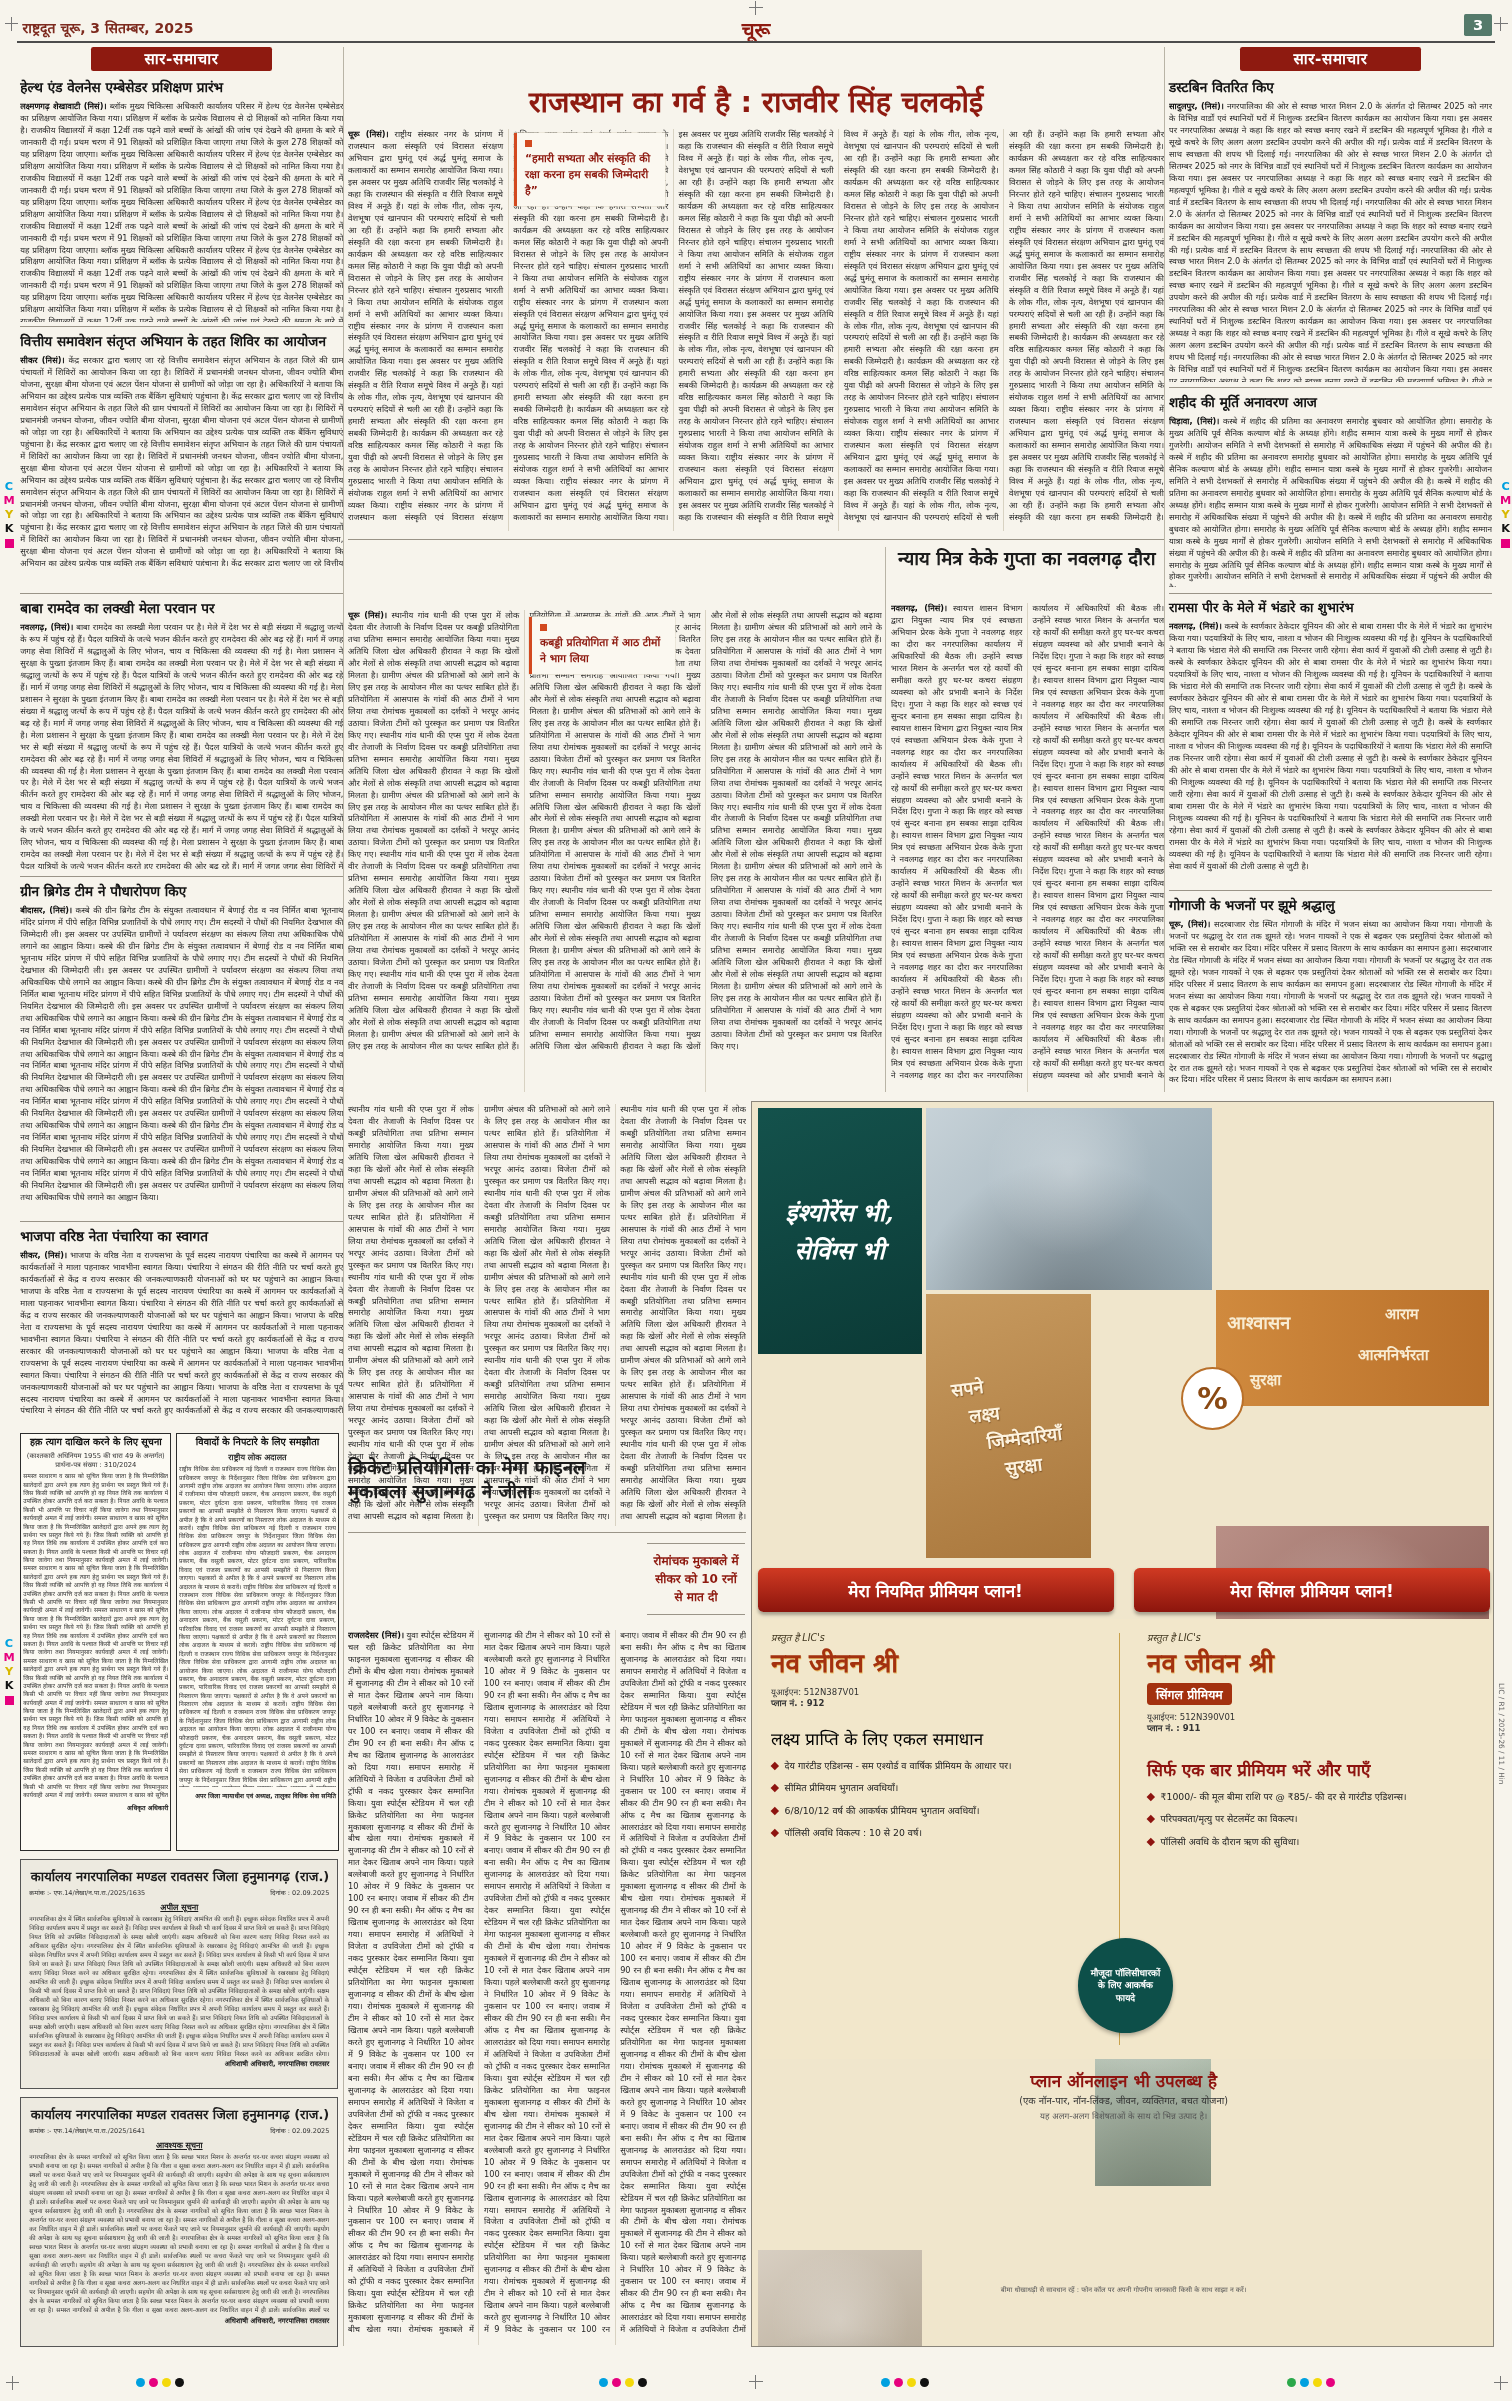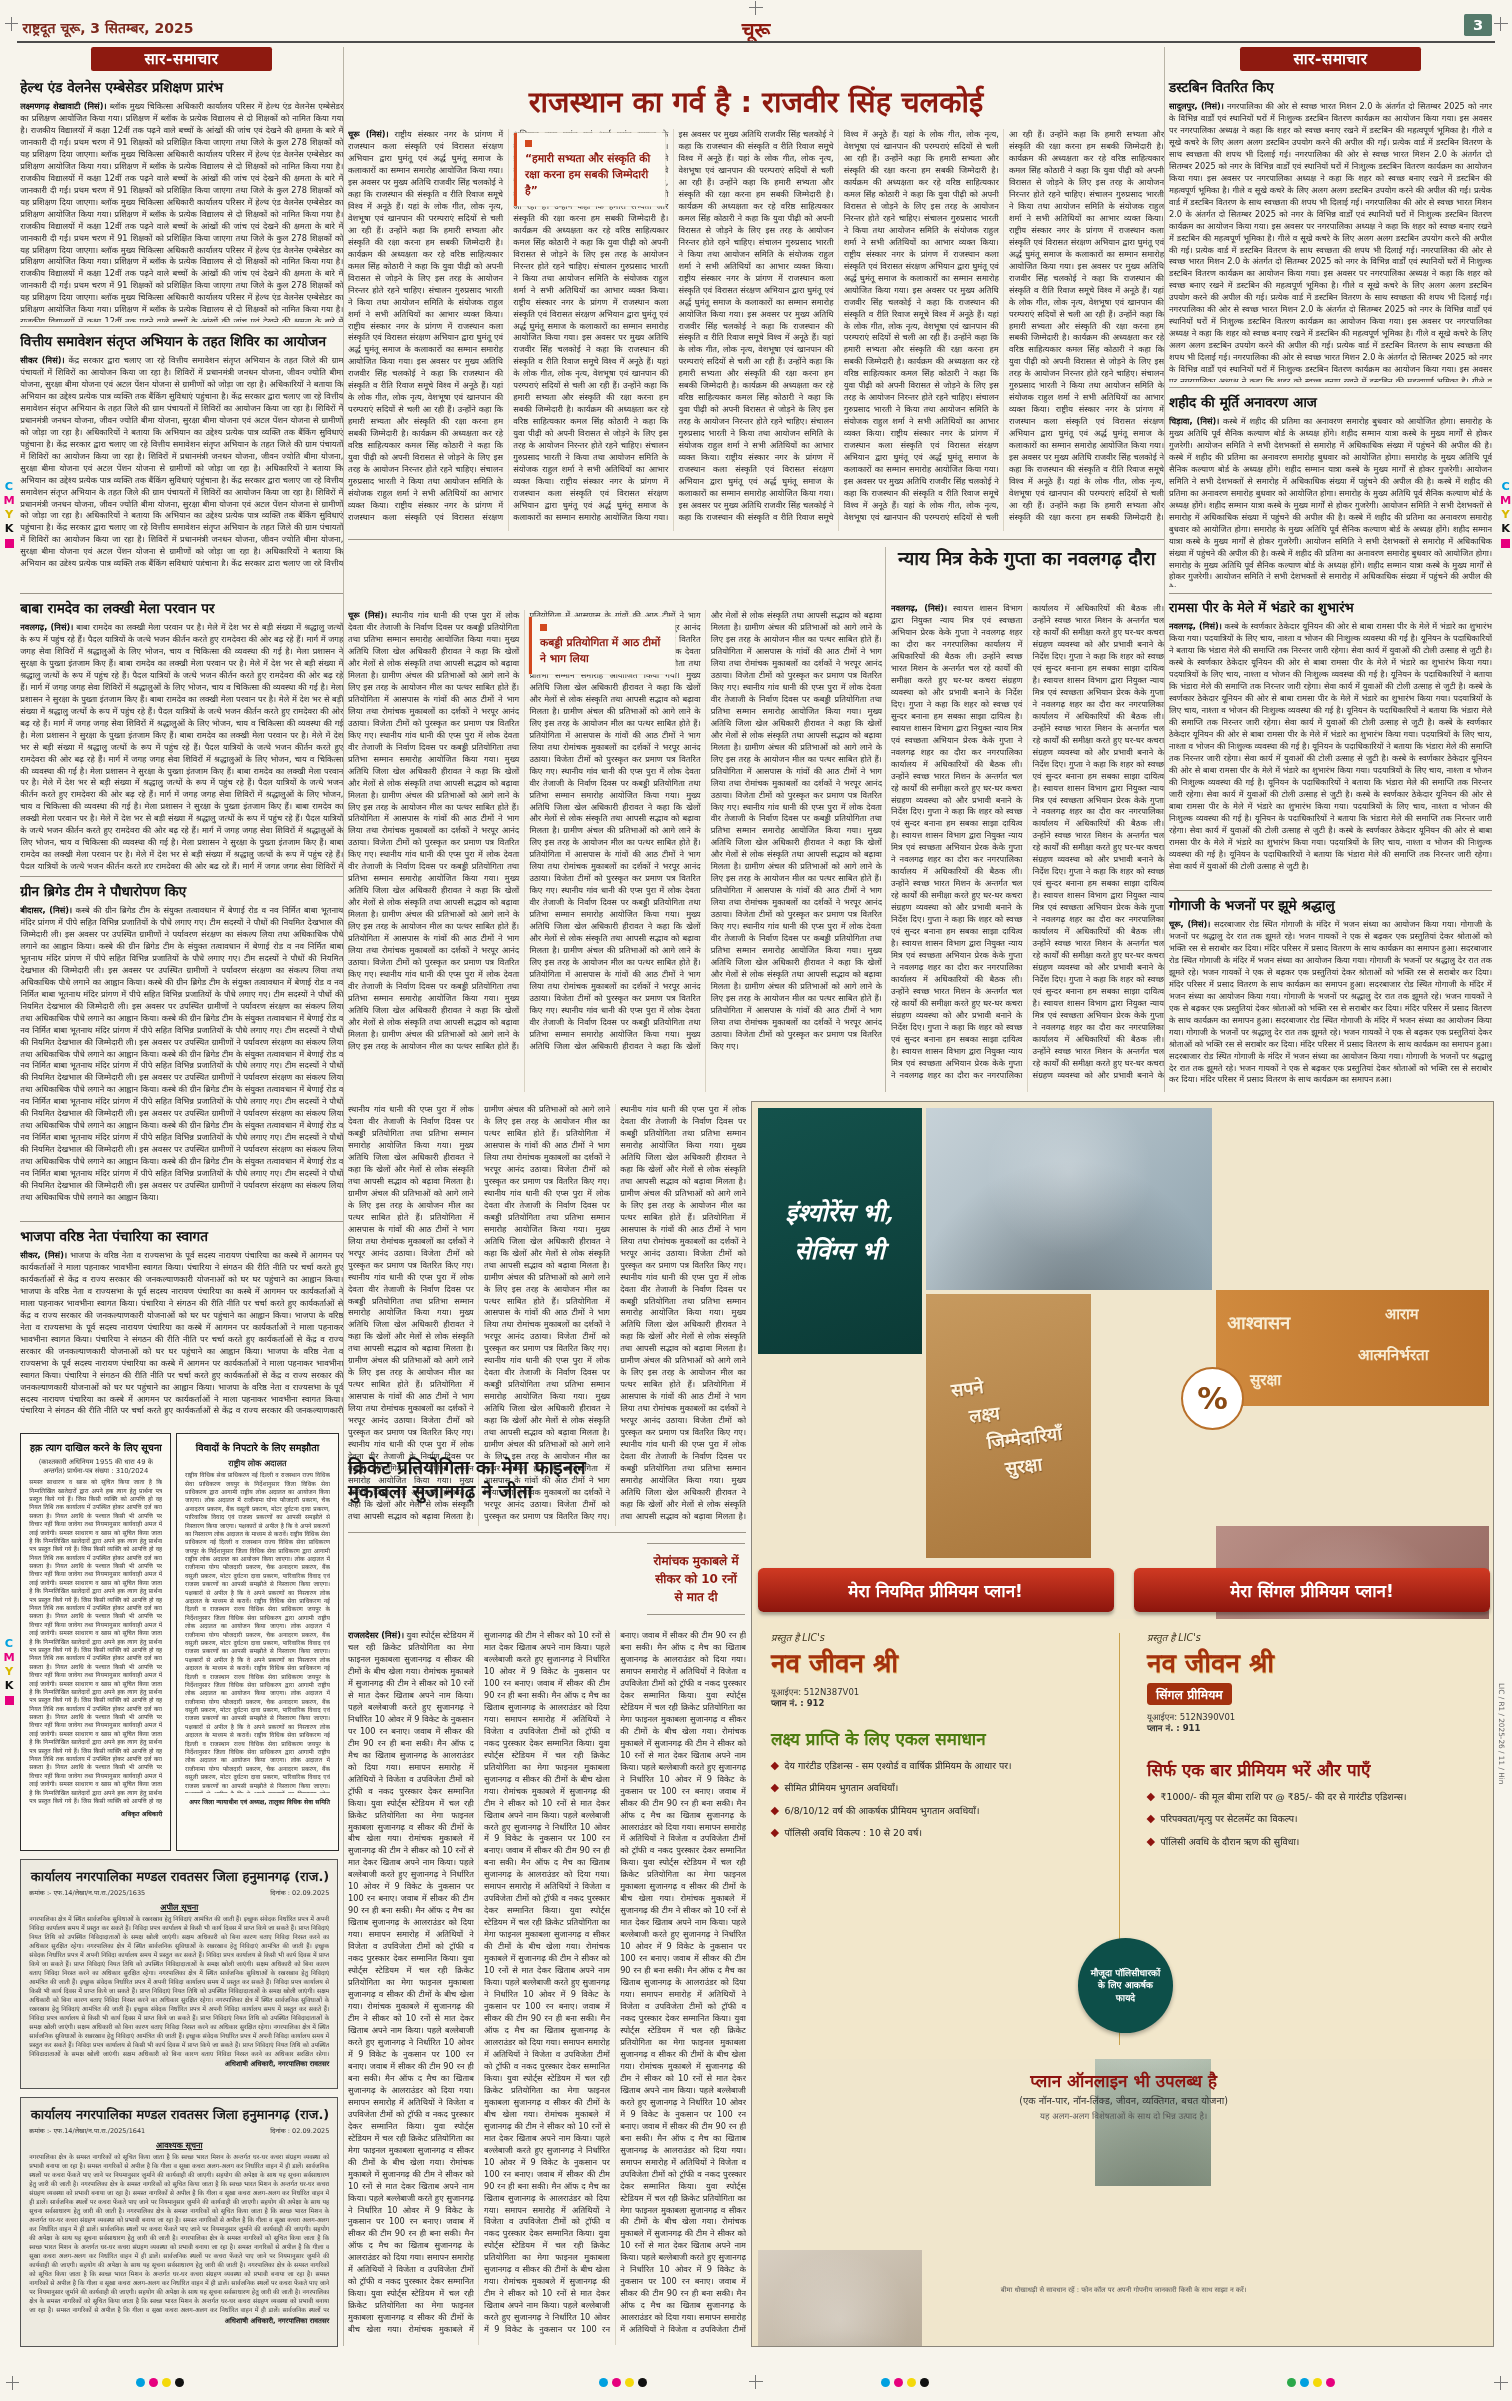--- a/index.html
+++ b/index.html
@@ -28,21 +28,21 @@
   .cols3{column-count:3;column-gap:10.2px;column-rule:0.6px solid #d8d2c2}
   .cols5{column-count:5;column-gap:10.2px;column-rule:0.6px solid #d8d2c2}
   .lead-h{font-size:29px;font-weight:bold;color:#8e1a10;text-align:center;line-height:1.22}
   .feat-h{font-size:21px;font-weight:bold;color:#8e1a10;line-height:1.3}
   .mid-h{font-size:18.6px;font-weight:bold;color:#1c1c1c;line-height:1.3;text-align:left}
   .quote{border-left:3.4px solid #d2491f;background:#fbf8f0;padding:6.8px 8px;font-weight:bold;color:#8e1a10;font-size:10.7px;line-height:1.5;box-shadow:0 0 0 0.6px #e3ddcc}
   .quote::before{content:"";display:block;width:6.8px;height:6.8px;background:#d2491f;margin-bottom:4.5px}
   .subq{border-top:1.1px solid #9a9488;border-bottom:1.1px solid #9a9488;padding:8px 3.4px;color:#8e1a10;font-weight:bold;font-size:12px;line-height:1.5;text-align:center}
 
   
-  .notice{background:#fcfaf3;border:1.1px solid #2c2c2c;padding:8px;overflow:hidden}
+  .notice{background:#fcfaf3;border:1.1px solid #2c2c2c;padding:2px;overflow:hidden}
   .n-title{font-weight:bold;text-align:center;font-size:9.6px;color:#111;line-height:1.3}
   .n-sub{text-align:center;font-size:6.8px;color:#333;margin:2.3px 0 3.4px}
   .n-body{font-size:6px;line-height:1.4;text-align:justify;color:#333;overflow:hidden}
   .n-sign{font-size:6.2px;font-weight:bold;text-align:right;color:#222;margin-top:3.4px}
   .muni{background:#edeae0;border:0.8px solid #555;padding:6.8px 8px;overflow:hidden}
   .m-title{font-weight:bold;text-align:right;font-size:13px;color:#1c1c1c}
   .m-refrow{display:flex;justify-content:space-between;font-size:6.5px;color:#333;margin:3.4px 0}
   .m-sub{text-align:center;font-weight:bold;font-size:8px;color:#1c1c1c;margin-bottom:3.4px;text-decoration:underline}
   .m-body{font-size:6.2px;line-height:1.45;text-align:justify;color:#333;overflow:hidden}
 
@@ -66,21 +66,21 @@
   .orange{background:linear-gradient(90deg,#d08a3e,#b9702a);position:relative;color:#f8ecd2;font-weight:bold}
   .wordband{background:linear-gradient(160deg,#c79a5f,#a9773c);display:flex;align-items:center;justify-content:center}
   .wordband .inner{transform:rotate(-7deg)}
   .wordband .inner div{color:#fdf3df;font-weight:bold;font-size:18px;line-height:1.55;text-shadow:0.6px 1.1px 1.1px rgba(80,40,0,.5)}
   .pct{border-radius:50%;background:#fff;border:2.8px solid #b9702a;color:#8a4a14;font-size:30.5px;font-weight:bold;display:flex;align-items:center;justify-content:center}
   .ribbon{background:linear-gradient(180deg,#d03a23,#8c150d);color:#fff;font-size:17px;font-weight:bold;display:flex;align-items:center;justify-content:center;border-radius:5.6px;box-shadow:0 2.3px 3.4px rgba(0,0,0,.3)}
   .presents{font-size:9.6px;font-style:italic;color:#40361f}
   .pname{font-size:26px;font-weight:bold;color:#a3310f;text-shadow:0.6px 0.6px 0 #e9c06a}
   .uin{font-size:8.5px;color:#333}
   .planno{font-size:8.5px;font-weight:bold;color:#333}
-  .phead-teal{font-size:17px;font-weight:bold;color:#4d7c0f}
+  .phead-teal{font-size:17px;font-weight:normal;color:#000000}
   .phead-maroon{font-size:17px;font-weight:bold;color:#8e1410}
   .bullet{font-size:9.3px;line-height:1.45;color:#222;padding-left:13.6px;position:relative;margin-top:9px}
   .bullet::before{content:"";position:absolute;left:1.1px;top:4px;width:5.6px;height:5.6px;background:#8e1410;transform:rotate(45deg)}
   .sp-ribbon{display:inline-block;background:#a3310f;color:#fff;font-size:12.4px;font-weight:bold;padding:2.3px 9px;border-radius:3.4px;margin-top:3.4px}
   .badge{border-radius:50%;background:#0d4f49;color:#fff;display:flex;align-items:center;justify-content:center;text-align:center;font-size:9px;font-weight:bold;padding:12.4px;line-height:1.4;box-shadow:0 2.3px 4.5px rgba(0,0,0,.3)}
   .online{font-size:17px;font-weight:bold;color:#8e1410;text-align:center}
   .typeline{font-size:9.6px;color:#333;text-align:center}
   .dualline{font-size:8.5px;color:#555;text-align:center}
   .beware{font-size:6.8px;color:#555;text-align:center}
 </style>

